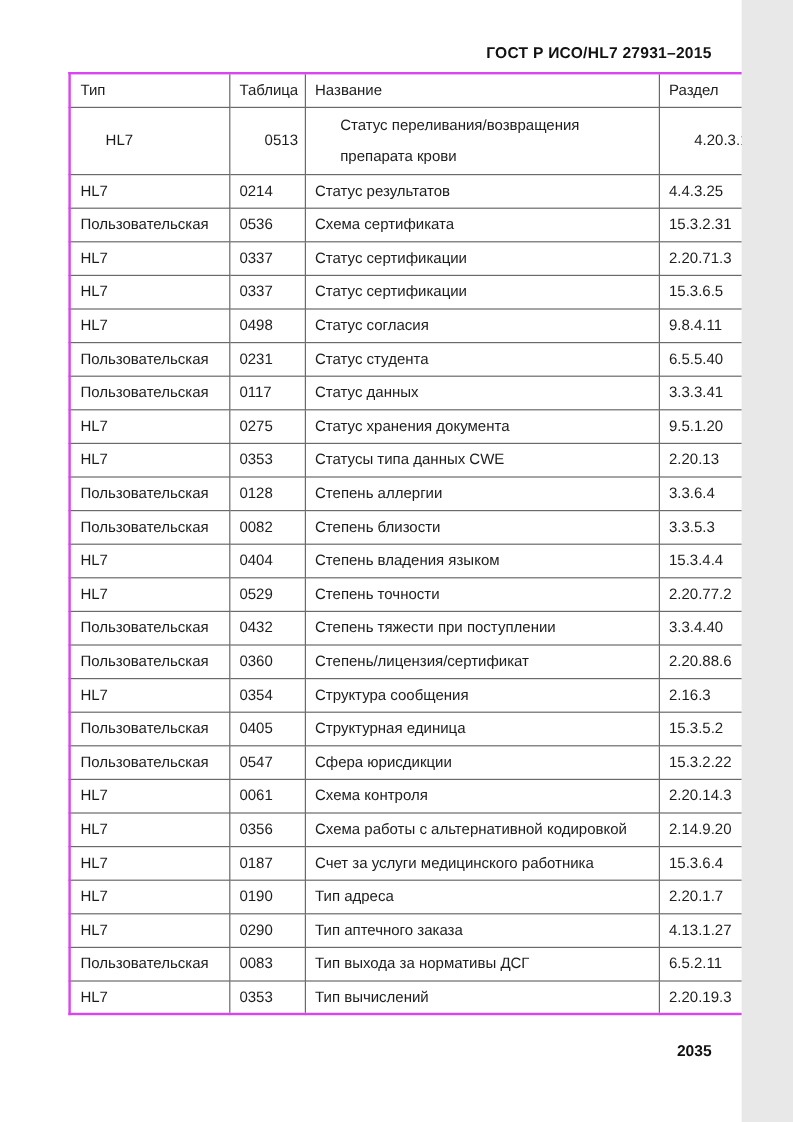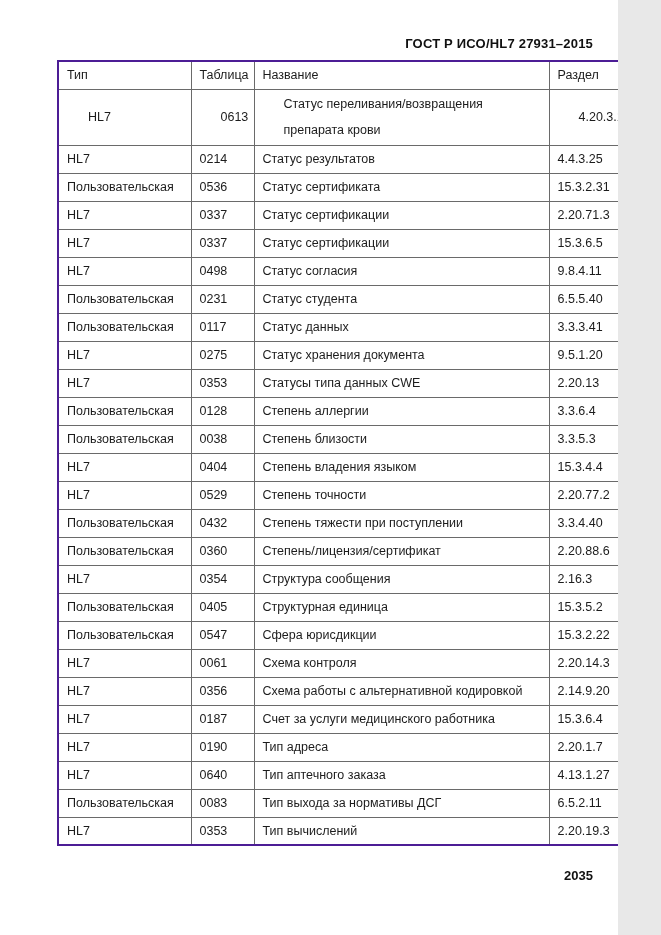--- a/index.html
+++ b/index.html
@@ -42,21 +42,21 @@
     border: 1px solid #6a6a6a;
     padding: 0 6px 0 8px;
     height: 28px;
     line-height: 26px;
     text-align: left;
     font-weight: normal;
     vertical-align: middle;
     white-space: normal;
     overflow: hidden;
   }
-  .ref-table { border: 2px solid #4c1d95; }
+  .ref-table { border: 2px solid #d946ef; }
   .ref-table tr.tall td { height: 56px; padding-left: 29px; }
   .page-number {
     position: absolute;
     top: 868px;
     left: 0;
     right: 25px;
     text-align: right;
     font-size: 13px;
     font-weight: bold;
     color: #111;
@@ -81,34 +81,34 @@
       <tr>
         <th>Тип</th>
         <th>Таблица</th>
         <th>Название</th>
         <th>Раздел</th>
       </tr>
     </thead>
     <tbody id="table-body">
         <tr class="tall">
           <td>HL7</td>
-          <td>0613</td>
+          <td>0513</td>
           <td>Статус переливания/возвращения препарата крови</td>
           <td>4.20.3.11</td>
         </tr>
         <tr>
           <td>HL7</td>
           <td>0214</td>
           <td>Статус результатов</td>
           <td>4.4.3.25</td>
         </tr>
         <tr>
           <td>Пользовательская</td>
           <td>0536</td>
-          <td>Статус сертификата</td>
+          <td>Схема сертификата</td>
           <td>15.3.2.31</td>
         </tr>
         <tr>
           <td>HL7</td>
           <td>0337</td>
           <td>Статус сертификации</td>
           <td>2.20.71.3</td>
         </tr>
         <tr>
           <td>HL7</td>
@@ -147,21 +147,21 @@
           <td>2.20.13</td>
         </tr>
         <tr>
           <td>Пользовательская</td>
           <td>0128</td>
           <td>Степень аллергии</td>
           <td>3.3.6.4</td>
         </tr>
         <tr>
           <td>Пользовательская</td>
-          <td>0038</td>
+          <td>0082</td>
           <td>Степень близости</td>
           <td>3.3.5.3</td>
         </tr>
         <tr>
           <td>HL7</td>
           <td>0404</td>
           <td>Степень владения языком</td>
           <td>15.3.4.4</td>
         </tr>
         <tr>
@@ -219,21 +219,21 @@
           <td>15.3.6.4</td>
         </tr>
         <tr>
           <td>HL7</td>
           <td>0190</td>
           <td>Тип адреса</td>
           <td>2.20.1.7</td>
         </tr>
         <tr>
           <td>HL7</td>
-          <td>0640</td>
+          <td>0290</td>
           <td>Тип аптечного заказа</td>
           <td>4.13.1.27</td>
         </tr>
         <tr>
           <td>Пользовательская</td>
           <td>0083</td>
           <td>Тип выхода за нормативы ДСГ</td>
           <td>6.5.2.11</td>
         </tr>
         <tr>

